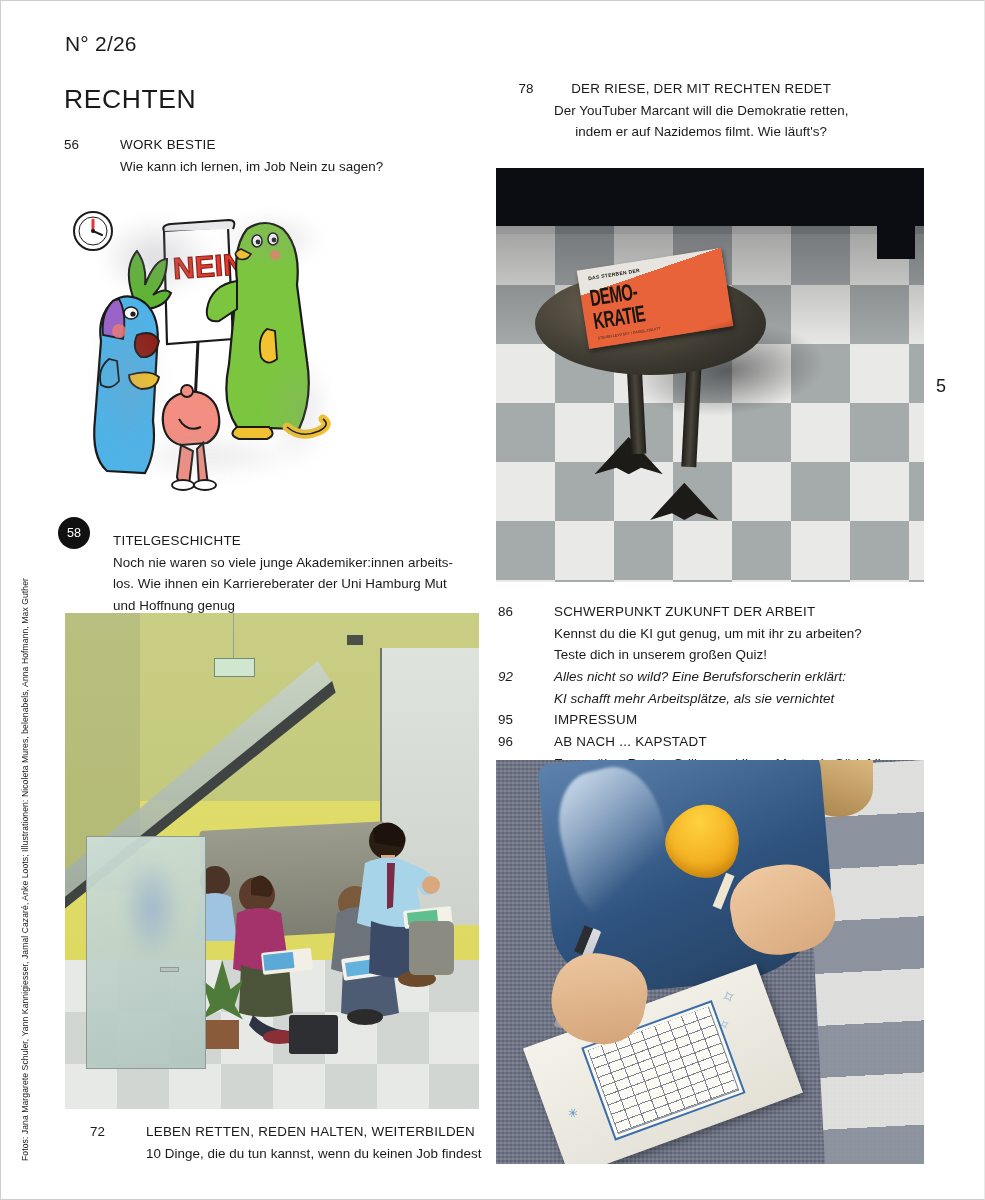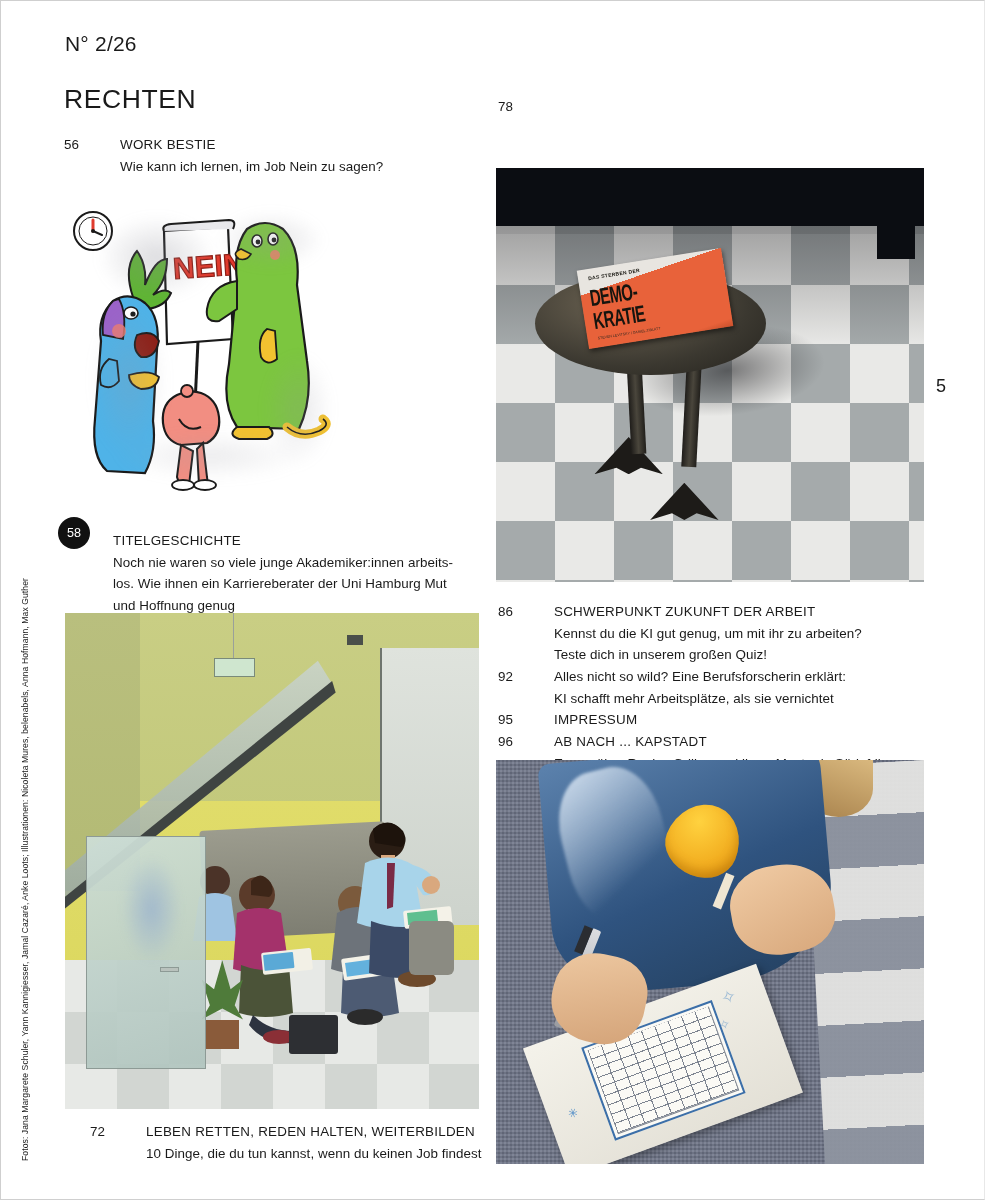--- a/index.html
+++ b/index.html
@@ -416,22 +416,27 @@
   </div>
 
   <div class="entry" style="left:63px; top:1120px; width:420px;margin-left:26px;">
     <div class="num">72</div>
     <div class="body">
       <div class="ttl">LEBEN RETTEN, REDEN HALTEN, WEITERBILDEN</div>
       <div class="sub">10 Dinge, die du tun kannst, wenn du keinen Job findest</div>
     </div>
   </div>
 
-  <div class="entry" style="left:497px; top:95px; width:430px;">
+  <div class="entry" style="left:497px; top:77px; width:430px;text-align:center;">
     <div class="num">78</div>
+    <div class="body">
+      <div class="ttl">DER RIESE, DER MIT RECHTEN REDET</div>
+      <div class="sub">Der YouTuber Marcant will die Demokratie retten,</div>
+      <div class="sub">indem er auf Nazidemos filmt. Wie läuft's?</div>
+    </div>
   </div>
 
   <div class="fig" id="fig-book">
     <div class="bk-wall"></div>
     <div class="bk-floor"></div>
     <div class="bk-floor-fade"></div>
     <div class="bk-wall-edge"></div>
     <div class="bk-shadow"></div>
     <div class="bk-foot a"></div>
     <div class="bk-foot b"></div>
@@ -450,21 +455,21 @@
 
   <div class="entry" style="left:497px; top:600px; width:430px;">
     <div class="num">86</div>
     <div class="body">
       <div class="ttl">SCHWERPUNKT ZUKUNFT DER ARBEIT</div>
       <div class="sub">Kennst du die KI gut genug, um mit ihr zu arbeiten?</div>
       <div class="sub">Teste dich in unserem großen Quiz!</div>
     </div>
   </div>
 
-  <div class="entry" style="left:497px; top:665px; width:430px;">
+  <div class="entry" style="left:497px; top:665px; width:430px;font-style:italic;">
     <div class="num">92</div>
     <div class="body">
       <div class="sub">Alles nicht so wild? Eine Berufsforscherin erklärt:</div>
       <div class="sub">KI schafft mehr Arbeitsplätze, als sie vernichtet</div>
     </div>
   </div>
 
   <div class="entry" style="left:497px; top:708px; width:430px;align-items:flex-end;">
     <div class="num">95</div>
     <div class="body">

